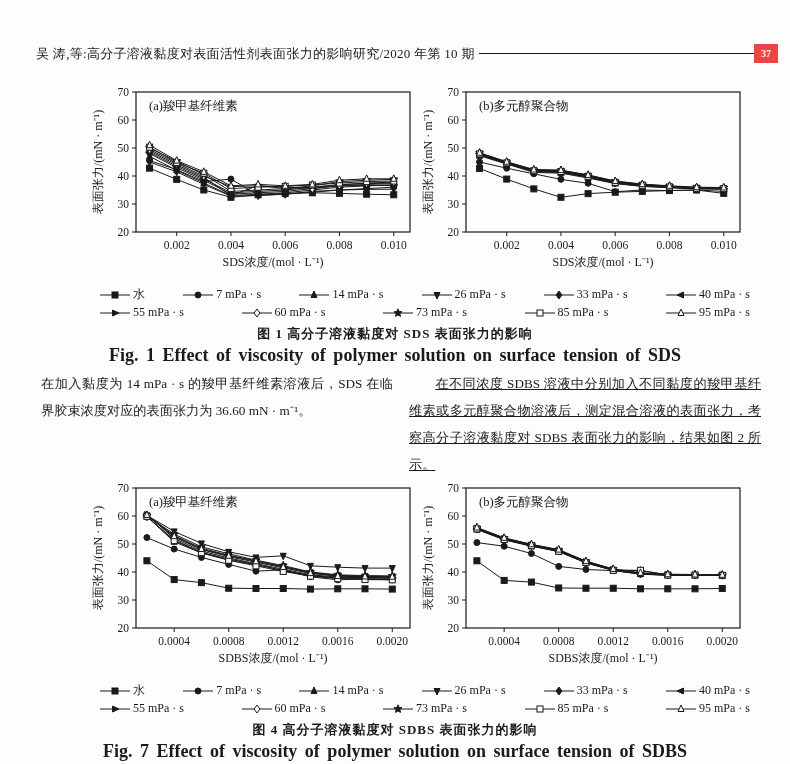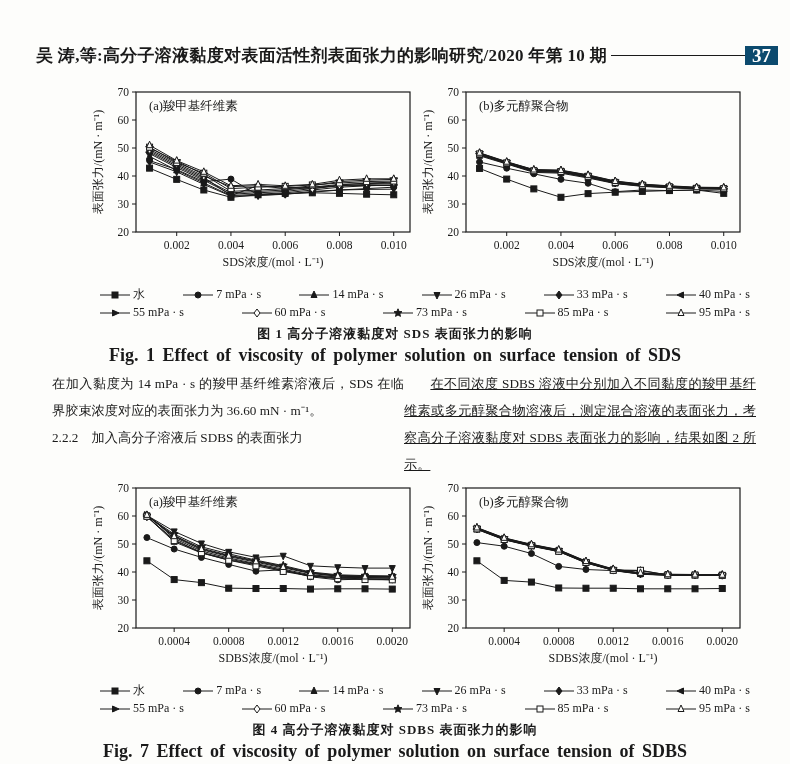--- a/index.html
+++ b/index.html
@@ -5,35 +5,35 @@
   * { box-sizing: border-box; }
   body { margin: 0; background: #888; }
   .page {
     position: relative; width: 790px; height: 764px;
     background: #fdfdfb; color: #1a1a1a;
     font-family: "Liberation Serif", serif;
     margin: 0 auto; overflow: hidden;
   }
   
   .hdr { position: absolute; top: 44px; left: 36px; right: 12px; display: flex; align-items: center; }
-  .hdr-title { font-size: 17px; font-weight: bold; white-space: nowrap; letter-spacing: 0.3px; }
+  .hdr-title { font-size: 13px; font-weight: normal; white-space: nowrap; letter-spacing: 0.3px; }
   .hdr-line { flex: 1; border-bottom: 1.6px solid #1a1a1a; margin-left: 4px; }
-  .hdr-page { background: #0c4a6e; color: #fff; font-weight: bold; font-size: 19px; padding: 0 7px; line-height: 19px; }
+  .hdr-page { background: #ef4444; color: #fff; font-weight: bold; font-size: 10px; padding: 0 7px; line-height: 19px; }
   
   .figure { position: absolute; left: 0; width: 790px; }
   #figure-1 { top: 84px; }
   #figure-2 { top: 480px; }
   .charts-row { display: flex; margin-left: 88px; }
   .legend { margin: 2px 0 0 100px; width: 650px; font-size: 12px; }
   .legend-row { display: flex; justify-content: space-between; margin-bottom: 2px; }
   .legend-item { display: flex; align-items: center; gap: 3px; white-space: nowrap; }
   .cap-zh { text-align: center; font-weight: bold; font-size: 13px; margin-top: 5px; letter-spacing: 1px; }
   .cap-en { text-align: center; font-weight: bold; font-size: 18px; margin-top: 2px; word-spacing: 3px; }
   
-  .bodytext { position: absolute; top: 370px; left: 52px; width: 720px; display: flex; }
+  .bodytext { position: absolute; top: 370px; left: 41px; width: 720px; display: flex; gap: 16px; }
   .col { width: 352px; font-size: 13.2px; line-height: 27px; text-align: justify; }
   .col p { margin: 0; }
   .col p.indent { text-indent: 2em; text-decoration: underline; }
   .col p.heading { margin-top: 0; }
   svg text { font-family: "Liberation Serif", serif; fill: #1a1a1a; }
 </style>
 </head>
 <body>
 
 <div class="page">
@@ -428,21 +428,20 @@
           </div>
         </div>
       </div>
     <div class="cap-zh">图 1  高分子溶液黏度对 SDS 表面张力的影响</div>
     <div class="cap-en">Fig. 1   Effect of viscosity of polymer solution on surface tension of SDS</div>
   </div>
 
   <div class="bodytext">
     <div class="col">
       <p>在加入黏度为 14 mPa · s 的羧甲基纤维素溶液后，SDS 在临界胶束浓度对应的表面张力为 36.60 mN · m⁻¹。</p>
-      <p class="heading">2.2.2　加入高分子溶液后 SDBS 的表面张力</p>
     </div>
     <div class="col">
       <p class="indent">在不同浓度 SDBS 溶液中分别加入不同黏度的羧甲基纤维素或多元醇聚合物溶液后，测定混合溶液的表面张力，考察高分子溶液黏度对 SDBS 表面张力的影响，结果如图 2 所示。</p>
     </div>
   </div>
 
   <div class="figure" id="figure-2">
     <div class="charts-row">
       <div><svg id="chart-2" width="330" height="196">
             <rect x="48" y="8" width="274" height="140" fill="none" stroke="#1a1a1a" stroke-width="1.2"></rect>

